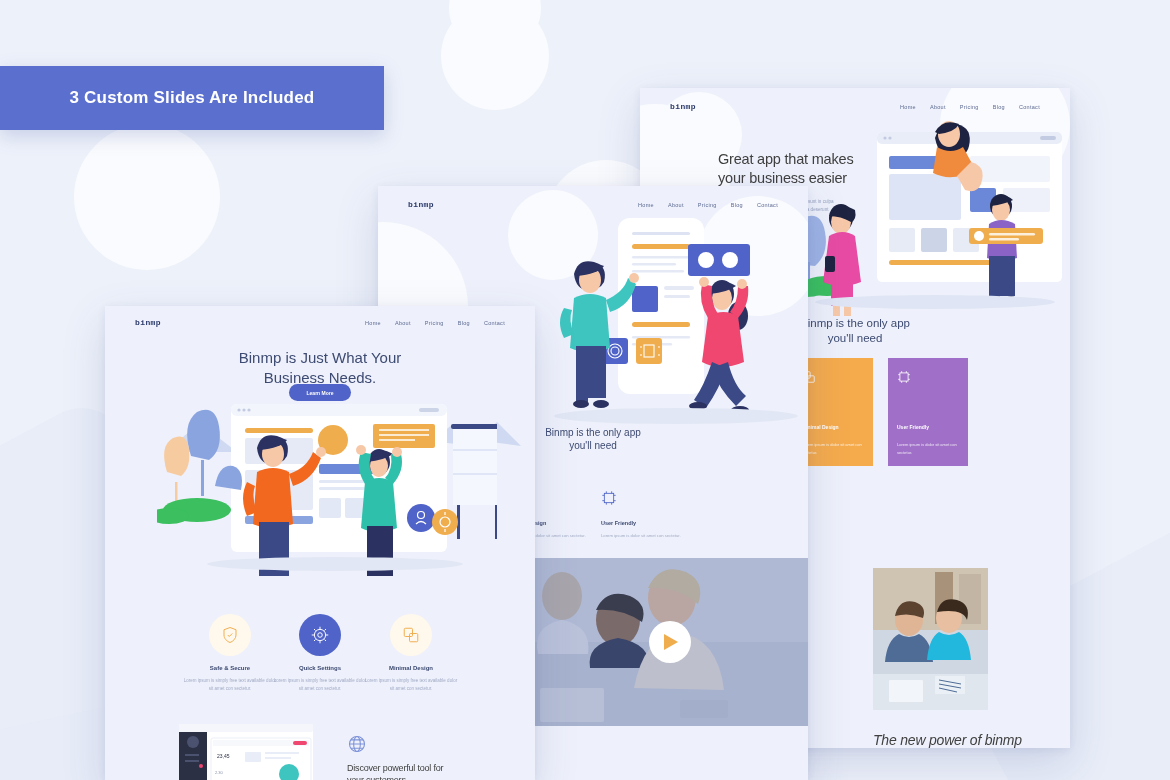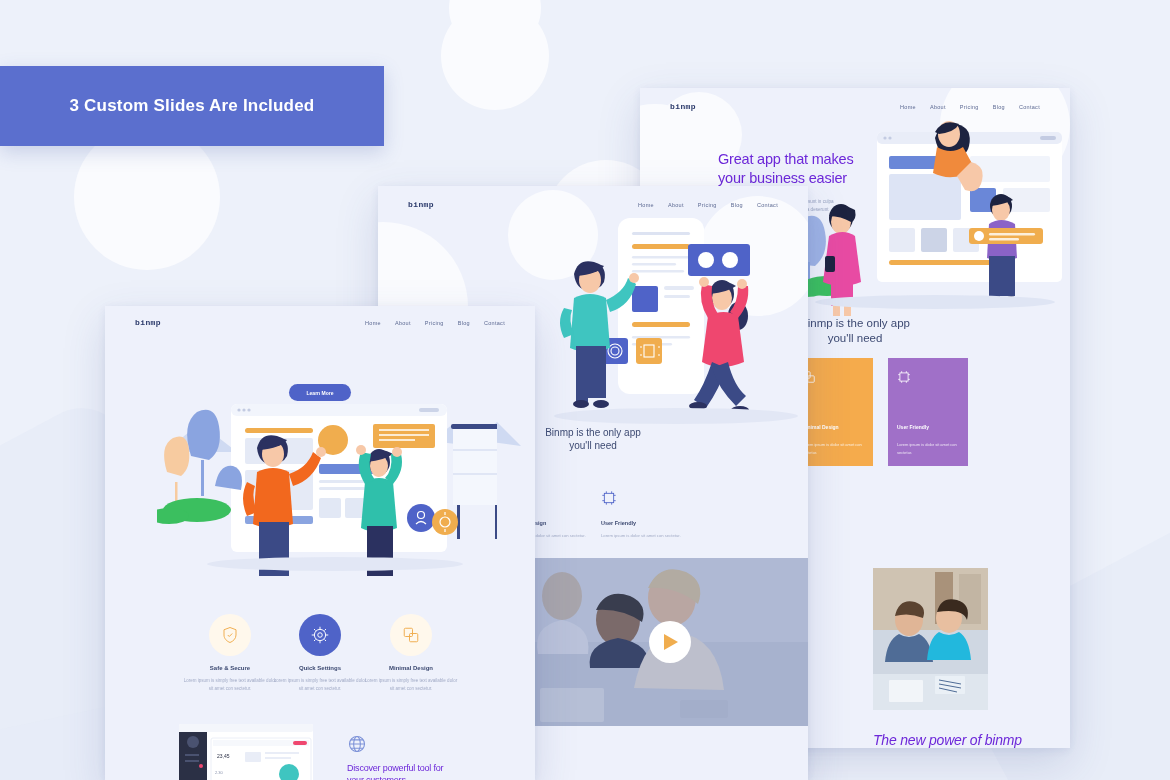--- a/index.html
+++ b/index.html
@@ -15,21 +15,21 @@
     background: #edf1fa;
     overflow: hidden;
   }
   
   .bg-circle { position: absolute; border-radius: 50%; background: #fafbfe; }
   .bg-wave { position: absolute; background: #e6ebf7; opacity: .75; }
 
   
   #promo {
     position: absolute; left: 0; top: 66px;
-    width: 384px; height: 80px;
+    width: 384px; height: 64px;
     background: #5b6fce;
     display: flex; align-items: center; justify-content: center;
     box-shadow: 0 6px 18px rgba(70,90,170,.22);
   }
   #promo .txt { color: #fff; font-size: 17px; font-weight: bold; letter-spacing: .2px; }
 
   
   .slide {
     position: absolute;
     background: #eef1fb;
@@ -42,21 +42,21 @@
 
   .sl-inner { position: relative; width: 100%; height: 100%; }
 
   
   .pg-nav { position: absolute; display: flex; align-items: center; width: 100%; }
   .pg-logo { font-size: 8px; font-weight: bold; color: #2b3a6b; letter-spacing: .4px; font-family: Liberation Mono, monospace; }
   .pg-links { display: flex; gap: 14px; margin-left: auto; }
   .pg-links span { font-size: 5.5px; color: #5d6a93; letter-spacing: .3px; }
 
   
-  .hero-h { color: #6d28d9; line-height: 1.28; letter-spacing: -.2px; }
+  .hero-h { color: #404040; line-height: 1.28; letter-spacing: -.2px; }
   .sec-h { color: #3d4a72; line-height: 1.3; text-align: center; }
 
   .btn-pill {
     border-radius: 999px; display: inline-flex;
     align-items: center; justify-content: center;
     color: #fff; font-weight: bold;
   }
   .btn-blue { background: #4f63c8; }
 
   .lorem { color: #98a3c0; line-height: 1.8; }
@@ -391,20 +391,22 @@
         <span class="pg-logo">binmp</span>
         <div class="pg-links">
           <span>Home</span>
           <span>About</span>
           <span>Pricing</span>
           <span>Blog</span>
           <span>Contact</span>
         </div>
       </div>
 
+      <div class="sec-h" style="position:absolute;left:0;top:42px;width:100%;font-size:15px;white-space:pre-line;">Binmp is Just What Your
+Business Needs.</div>
       <div class="btn-pill btn-blue" style="position:absolute;left:184px;top:78px;width:62px;height:17px;font-size:5px;">
         <span>Learn More</span>
       </div>
 
       <svg style="position:absolute;left:0;top:88px;" width="430" height="60" viewBox="0 0 430 60">
         <path d="M300 44 l22 -22 l16 16 l10 -8 l20 22 z" fill="#cfdaf2"></path>
         <path d="M372 46 l20 -18 l24 24 z" fill="#cfdaf2"></path>
         <path d="M60 58 l24 -20 l22 20 z" fill="#cfdaf2"></path>
         <path d="M96 58 l18 -14 l18 14 z" fill="#cfdaf2"></path>
       </svg>

